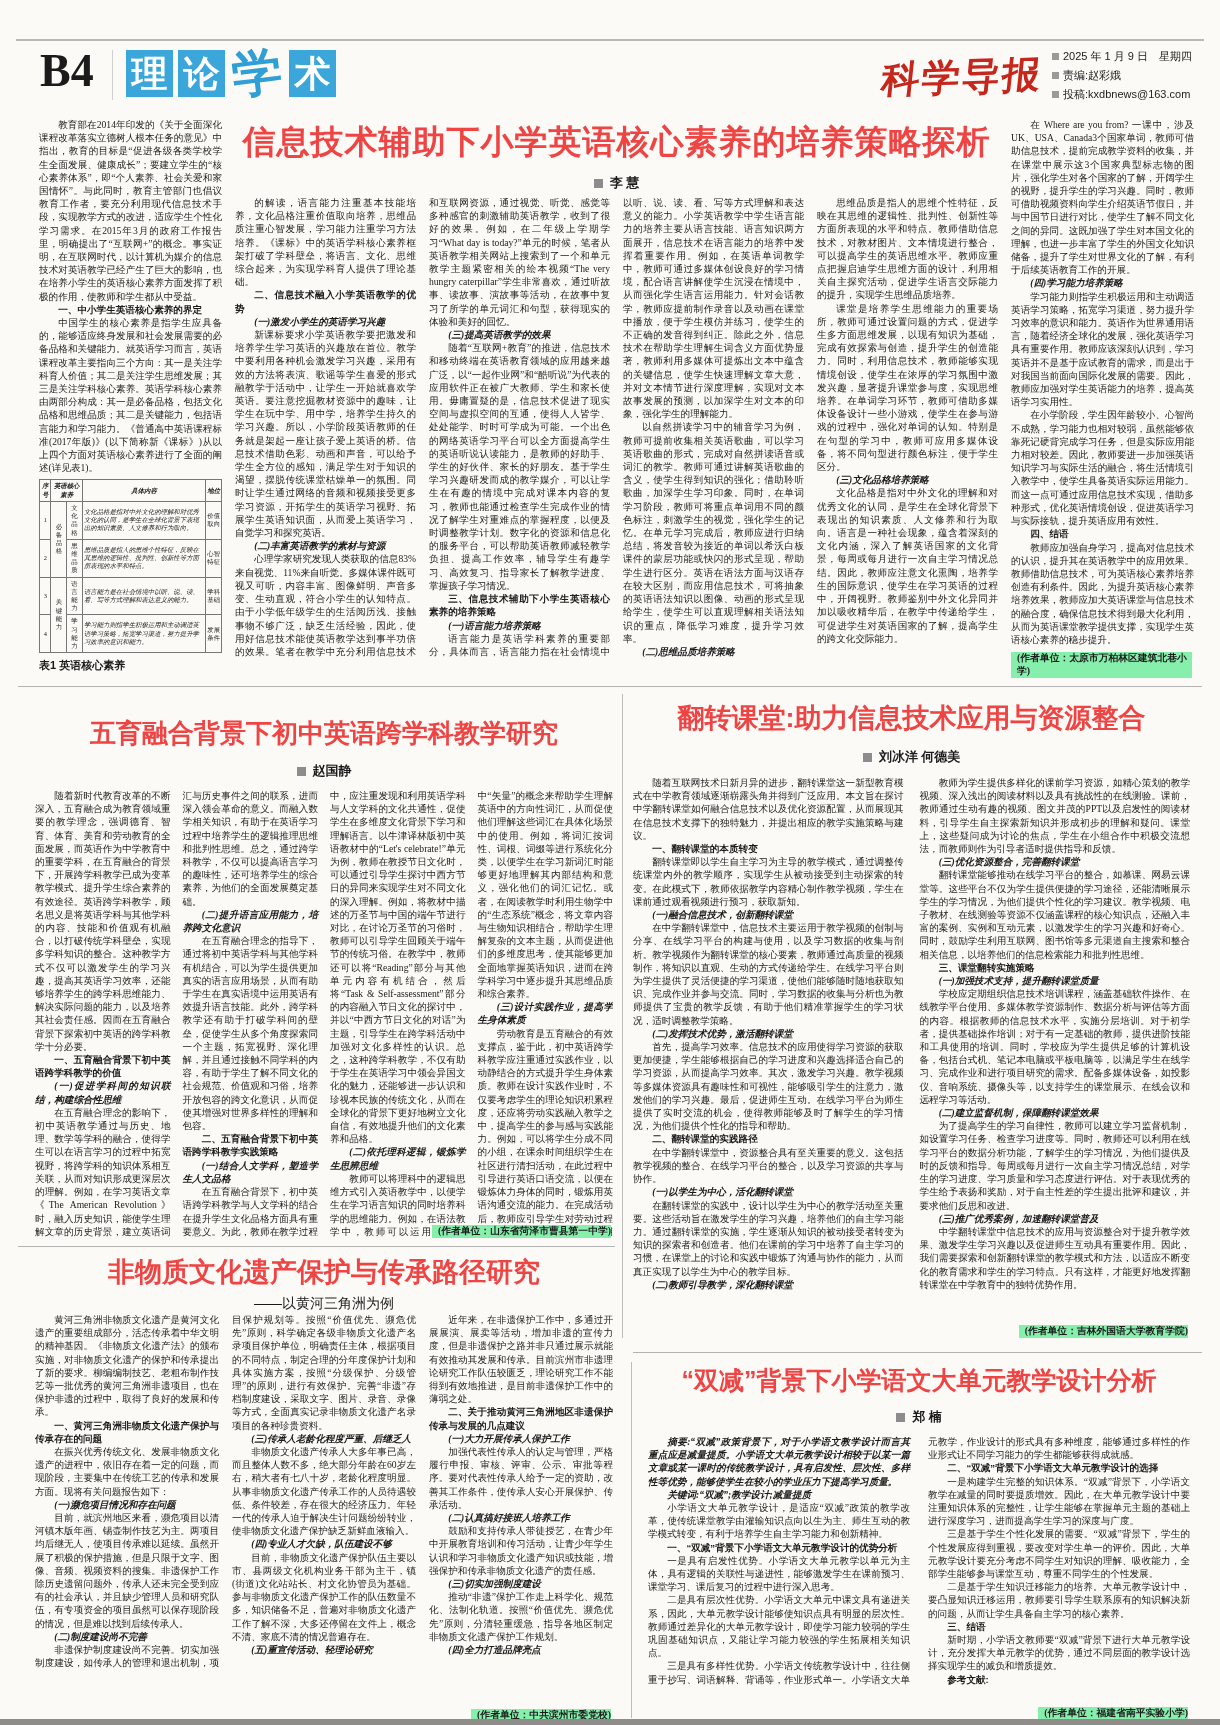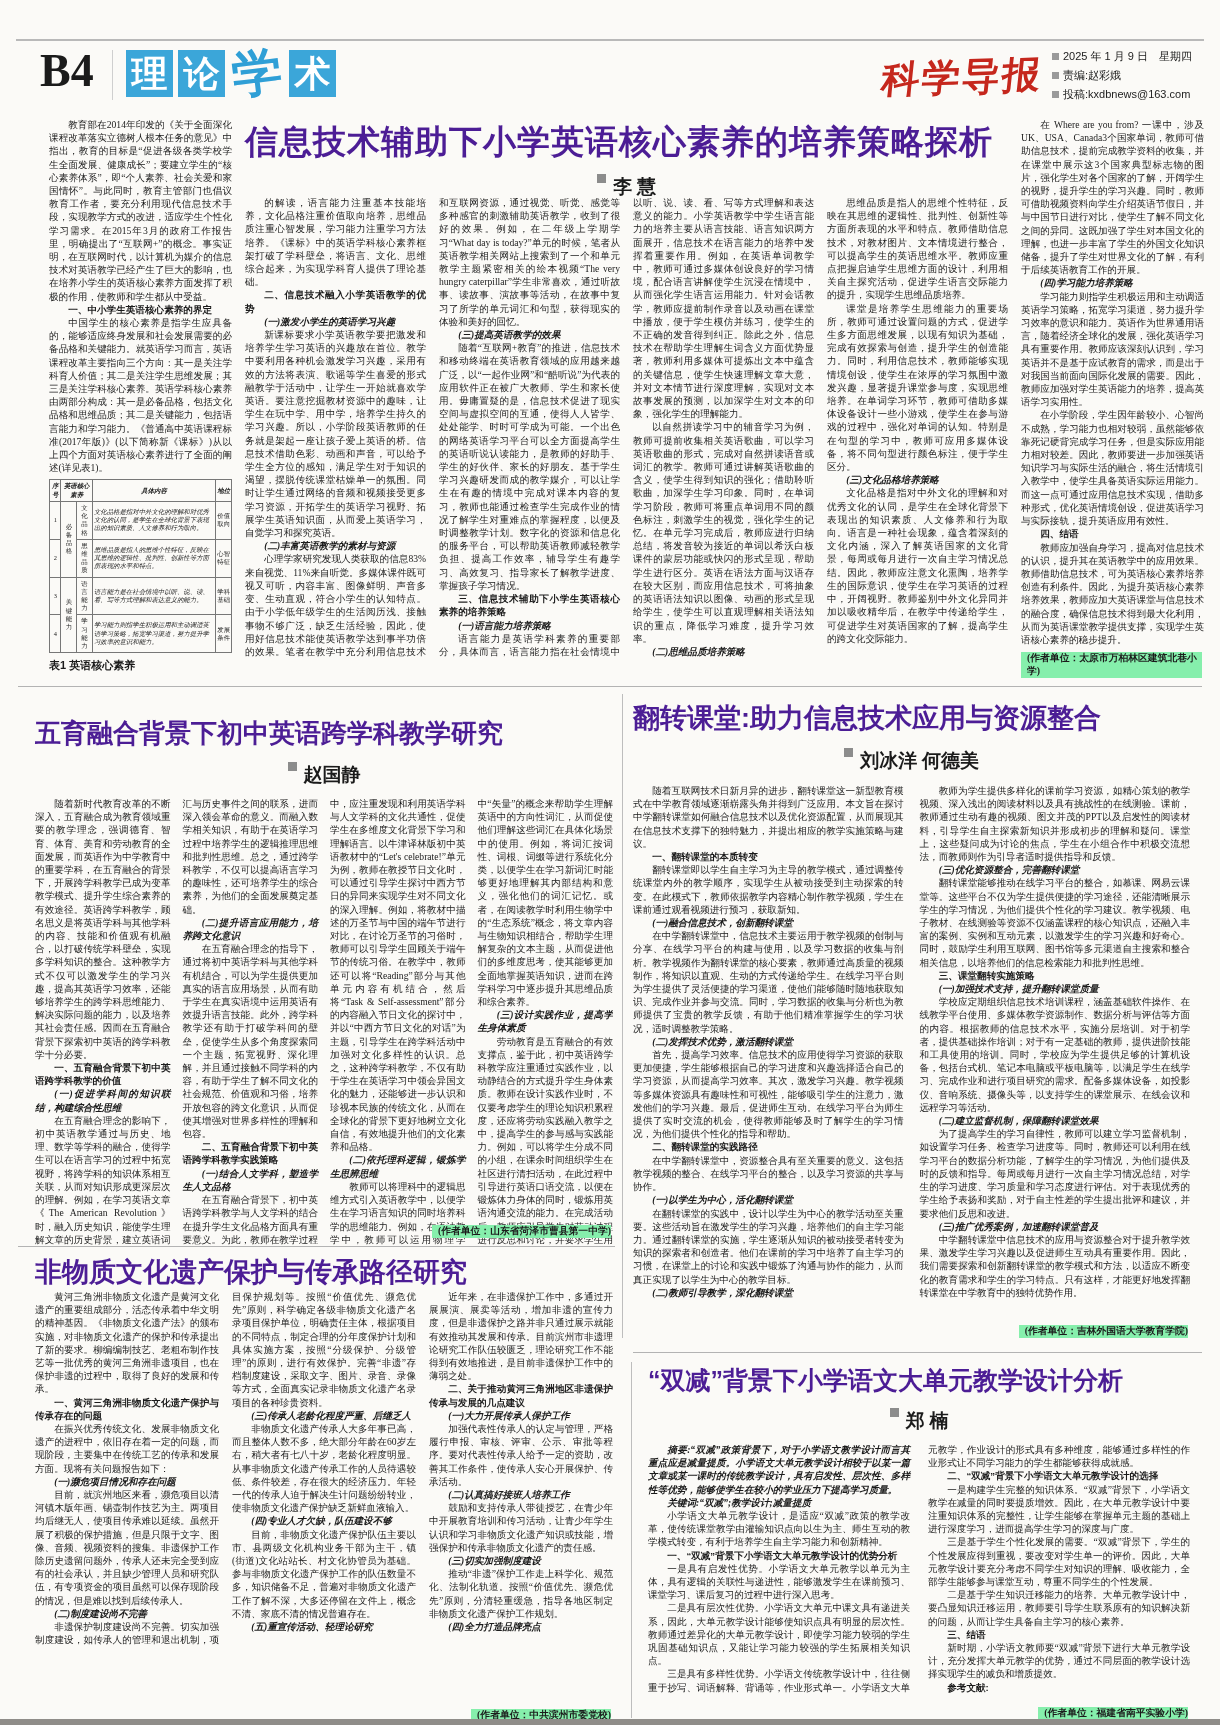--- a/index.html
+++ b/index.html
@@ -19,33 +19,33 @@
   .pubinfo{position:absolute;left:1052px;top:47px;font-size:11px;line-height:19px;color:#222;
         font-family:"Liberation Sans",sans-serif;}
   .pubinfo .row{display:flex;align-items:center;gap:4px;}
   .isq{width:7px;height:7px;background:#9a9a9a;display:inline-block;flex:none;}
   
   .hline{position:absolute;border-top:1px solid #b3b3b3;}
   .vline{position:absolute;border-left:1px solid #bdbdbd;}
   .pageedge{position:absolute;left:0;right:0;bottom:0;height:6px;background:#8f8d89;}
   
   .art{position:absolute;}
-  .atitle{font-family:"Liberation Sans",sans-serif;font-weight:bold;text-align:left;color:#4c1d95;}
-  .byline{display:flex;justify-content:center;align-items:flex-start;gap:7px;font-size:19px;font-weight:bold;}
+  .atitle{font-family:"Liberation Sans",sans-serif;font-weight:bold;text-align:center;color:#ef4444;}
+  .byline{display:flex;justify-content:center;align-items:center;gap:7px;font-size:13px;font-weight:bold;}
   .bsq{width:9px;height:9px;background:#8c8c8c;flex:none;}
   .bodyflow{font-size:9.6px;line-height:13.2px;text-align:justify;overflow:hidden;}
   .bodyflow p{margin:0;padding:0;}
   .bp-p{text-indent:2em;}
   .bp-h{font-family:"Liberation Sans",sans-serif;font-weight:bold;text-indent:2em;}
   .bp-s{font-weight:bold;font-style:italic;text-indent:2em;}
   .bp-abs{font-weight:bold;font-style:italic;text-indent:2em;}
   .bp-kw{font-weight:bold;font-style:italic;text-indent:2em;}
   .credit{position:absolute;right:2px;bottom:0;font-weight:bold;font-size:9.8px;background:#86efac;padding-left:6px;}
   
-  .a1{left:49px;top:118px;width:1155px;height:560px;display:flex;gap:13px;}
+  .a1{left:39px;top:118px;width:1155px;height:560px;display:flex;gap:13px;}
   .a1col1{width:183px;flex:none;}
   .a1mid{flex:1;display:flex;flex-direction:column;}
   .a1head{height:78px;}
   .a1 .atitle{font-size:33px;letter-spacing:1px;margin-top:2px;}
   .a1 .byline{margin-top:9px;}
   .a1cols{columns:4;column-gap:13px;height:482px;overflow:hidden;}
   .a1col6{width:183px;flex:none;position:relative;}
   .a1col6 .bodyflow{height:560px;}
   
   .ctable{width:100%;border-collapse:collapse;margin-top:5px;font-size:6.4px;line-height:8.2px;color:#222;}
@@ -252,20 +252,21 @@
         <p class="bp bp-s">(二)建立监督机制，保障翻转课堂效果</p>
         <p class="bp bp-p">为了提高学生的学习自律性，教师可以建立学习监督机制，如设置学习任务、检查学习进度等。同时，教师还可以利用在线学习平台的数据分析功能，了解学生的学习情况，为他们提供及时的反馈和指导。每周或每月进行一次自主学习情况总结，对学生的学习进度、学习质量和学习态度进行评估。对于表现优秀的学生给予表扬和奖励，对于自主性差的学生提出批评和建议，并要求他们反思和改进。</p>
         <p class="bp bp-s">(三)推广优秀案例，加速翻转课堂普及</p>
         <p class="bp bp-p">中学翻转课堂中信息技术的应用与资源整合对于提升教学效果、激发学生学习兴趣以及促进师生互动具有重要作用。因此，我们需要探索和创新翻转课堂的教学模式和方法，以适应不断变化的教育需求和学生的学习特点。只有这样，才能更好地发挥翻转课堂在中学教育中的独特优势作用。</p>
       </div>
     <div class="credit">(作者单位：吉林外国语大学教育学院)</div>
   </div>
 
   <div class="art a4">
     <div class="atitle">非物质文化遗产保护与传承路径研究</div>
+    <div class="subtitle">——以黄河三角洲为例</div>
     <div class="a4cols bodyflow">
         <p class="bp bp-p">黄河三角洲非物质文化遗产是黄河文化遗产的重要组成部分，活态传承着中华文明的精神基因。《非物质文化遗产法》的颁布实施，对非物质文化遗产的保护和传承提出了新的要求。柳编编制技艺、老粗布制作技艺等一批优秀的黄河三角洲非遗项目，也在保护非遗的过程中，取得了良好的发展和传承。</p>
         <p class="bp bp-h">一、黄河三角洲非物质文化遗产保护与传承存在的问题</p>
         <p class="bp bp-p">在振兴优秀传统文化、发展非物质文化遗产的进程中，依旧存在着一定的问题，而现阶段，主要集中在传统工艺的传承和发展方面。现将有关问题报告如下：</p>
         <p class="bp bp-s">(一)濒危项目情况和存在问题</p>
         <p class="bp bp-p">目前，就滨州地区来看，濒危项目以清河镇木版年画、锡壶制作技艺为主。两项目均后继无人，使项目传承难以延续。虽然开展了积极的保护措施，但是只限于文字、图像、音频、视频资料的搜集。非遗保护工作除历史遗留问题外，传承人还未完全受到应有的社会承认，并且缺少管理人员和研究队伍，有专项资金的项目虽然可以保存现阶段的情况，但是难以找到后续传承人。</p>
         <p class="bp bp-s">(二)制度建设尚不完善</p>
         <p class="bp bp-p">非遗保护制度建设尚不完善。切实加强制度建设，如传承人的管理和退出机制，项目保护规划等。按照“价值优先、濒危优先”原则，科学确定各级非物质文化遗产名录项目保护单位，明确责任主体，根据项目的不同特点，制定合理的分年度保护计划和具体实施方案，按照“分级保护、分级管理”的原则，进行有效保护。完善“非遗”存档制度建设，采取文字、图片、录音、录像等方式，全面真实记录非物质文化遗产名录项目的各种珍贵资料。</p>
         <p class="bp bp-s">(三)传承人老龄化程度严重、后继乏人</p>
         <p class="bp bp-p">非物质文化遗产传承人大多年事已高，而且整体人数不多，绝大部分年龄在60岁左右，稍大者有七八十岁，老龄化程度明显。从事非物质文化遗产传承工作的人员待遇较低、条件较差，存在很大的经济压力。年轻一代的传承人迫于解决生计问题纷纷转业，使非物质文化遗产保护缺乏新鲜血液输入。</p>

